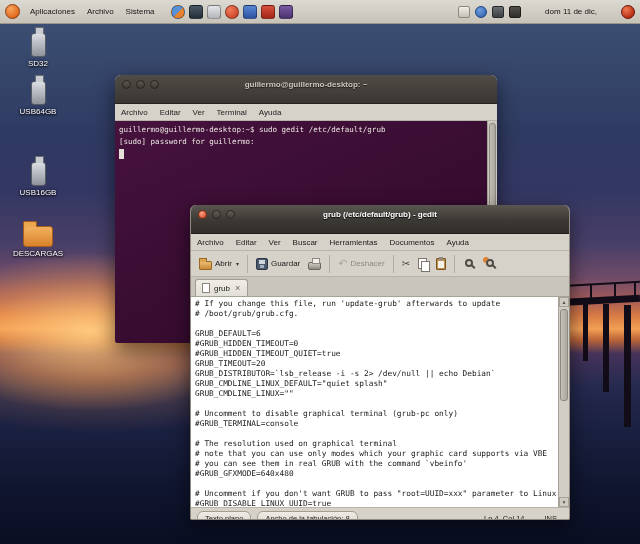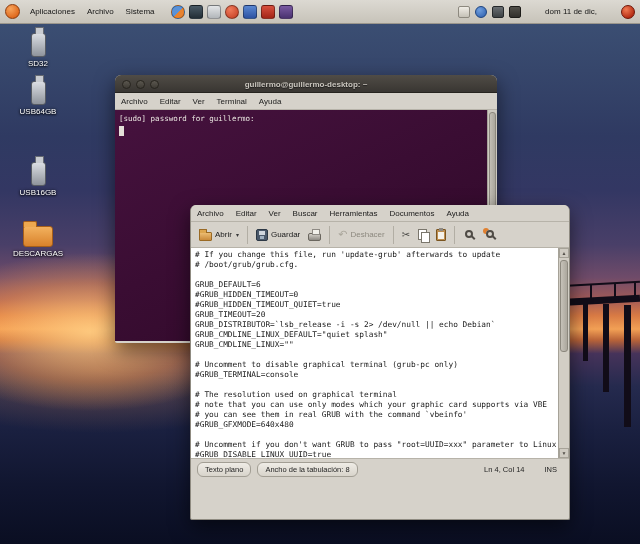--- a/index.html
+++ b/index.html
@@ -64,21 +64,21 @@
   .usb::before{content:"";position:absolute;top:-7px;left:3px;width:7px;height:6px;
     background:#c9ccd1;border:1px solid #676b73;border-bottom:none;border-radius:1px 1px 0 0}
   .fold{width:30px;height:21px;margin:10px auto 2px;position:relative;border-radius:2px 3px 3px 3px;
     background:linear-gradient(#f2b15e,#d9822b);border:1px solid #a65f1a}
   .fold::before{content:"";position:absolute;top:-6px;left:-1px;width:12px;height:5px;
     background:#eda84f;border:1px solid #a65f1a;border-bottom:none;border-radius:2px 2px 0 0}
   .dlabel{font-size:8px;color:#fff;text-shadow:0 1px 2px #000,0 0 3px rgba(0,0,0,.9)}
 
   
   .win{position:absolute;border-radius:6px 6px 2px 2px;box-shadow:0 7px 20px rgba(0,0,0,.55);overflow:hidden}
-  .titlebar{position:relative;height:18px}
+  .titlebar{position:relative;height:29px}
   .tb-btns{position:absolute;left:7px;top:5px;display:flex;gap:5px}
   .wbtn{width:9px;height:9px;border-radius:50%}
   .tb-title{position:absolute;left:0;right:0;top:0;height:20px;line-height:20px;
     text-align:center;font-size:8px;font-weight:bold;white-space:nowrap}
   .menubar{display:flex;align-items:center;height:17px;background:#d6d2ca;border-bottom:1px solid #b7b3a9}
   .mitem{font-size:8px;color:#1c1c1c;padding:3px 6px;white-space:nowrap}
 
   
   .term{left:115px;top:75px;width:382px;height:268px;z-index:2;background:#d6d2ca}
   .term .titlebar{background:linear-gradient(#504c46,#393632);border-bottom:1px solid #26241f}
@@ -222,29 +222,38 @@
   </div>
   <div class="menubar">
 
   <span class="mitem">Archivo</span>
       <span class="mitem">Editar</span>
       <span class="mitem">Ver</span>
       <span class="mitem">Terminal</span>
       <span class="mitem">Ayuda</span>
     </div>
   <div class="term-body">
+    <div class="tline">guillermo@guillermo-desktop:~$ sudo gedit /etc/default/grub</div>
     <div class="tline">[sudo] password for guillermo: </div>
     <div class="tcursor"></div>
     <div class="term-scroll">
       <div class="thumb"></div>
     </div>
   </div>
 </div>
 
 <div class="win ged">
+  <div class="titlebar">
+    <span class="tb-btns">
+      <span class="wbtn close"></span>
+      <span class="wbtn"></span>
+      <span class="wbtn"></span>
+    </span>
+    <span class="tb-title">grub (/etc/default/grub) - gedit</span>
+  </div>
   <div class="menubar">
 
   <span class="mitem">Archivo</span>
       <span class="mitem">Editar</span>
       <span class="mitem">Ver</span>
       <span class="mitem">Buscar</span>
       <span class="mitem">Herramientas</span>
       <span class="mitem">Documentos</span>
       <span class="mitem">Ayuda</span>
     </div>
@@ -276,20 +285,27 @@
     </div>
     <div class="tbtn">
       <span class="icon-paste"></span>
     </div>
     <span class="tsep"></span>
     <div class="tbtn">
       <span class="icon-search"></span>
     </div>
     <div class="tbtn">
       <span class="icon-search icon-replace"></span>
+    </div>
+  </div>
+  <div class="tabbar">
+    <div class="tab">
+      <span class="icon-doc"></span>
+      <span class="tab-label">grub</span>
+      <span class="tab-close">×</span>
     </div>
   </div>
   <div class="editor-wrap">
     <div class="code">
 
     <div class="cline"># If you change this file, run 'update-grub' afterwards to update</div>
         <div class="cline"># /boot/grub/grub.cfg.</div>
         <div class="cline">&nbsp;</div>
         <div class="cline">GRUB_DEFAULT=6</div>
         <div class="cline">#GRUB_HIDDEN_TIMEOUT=0</div>

